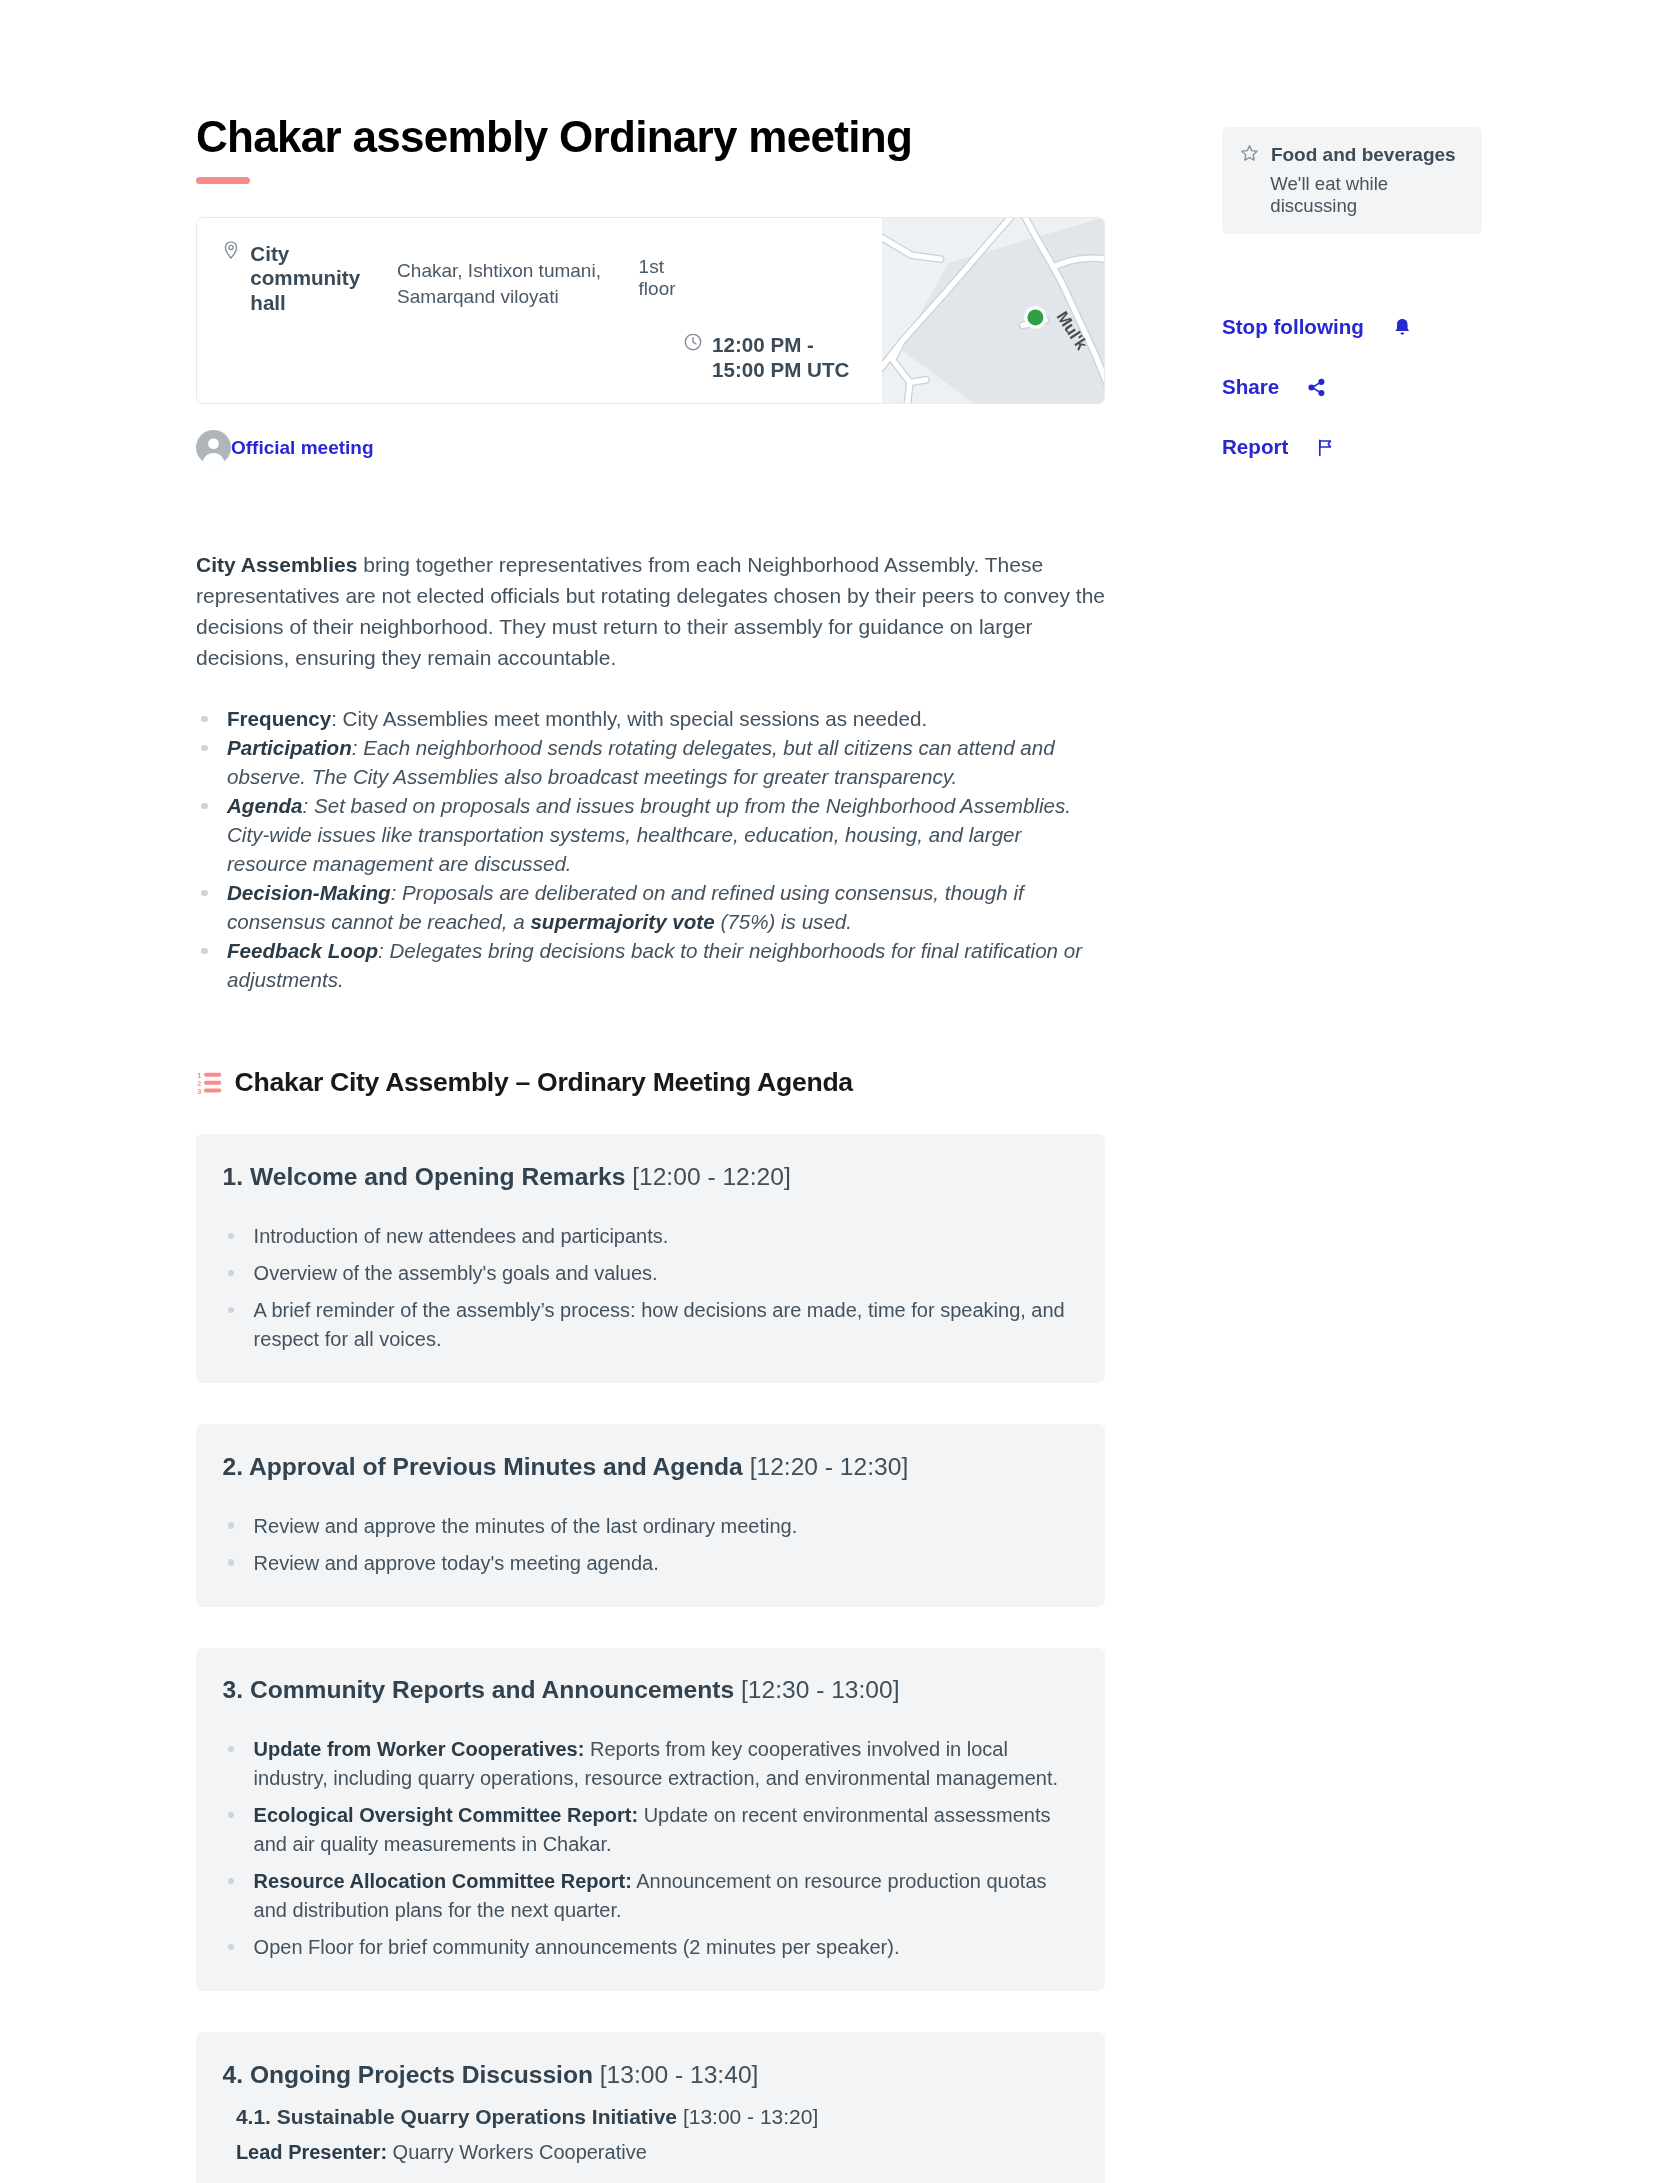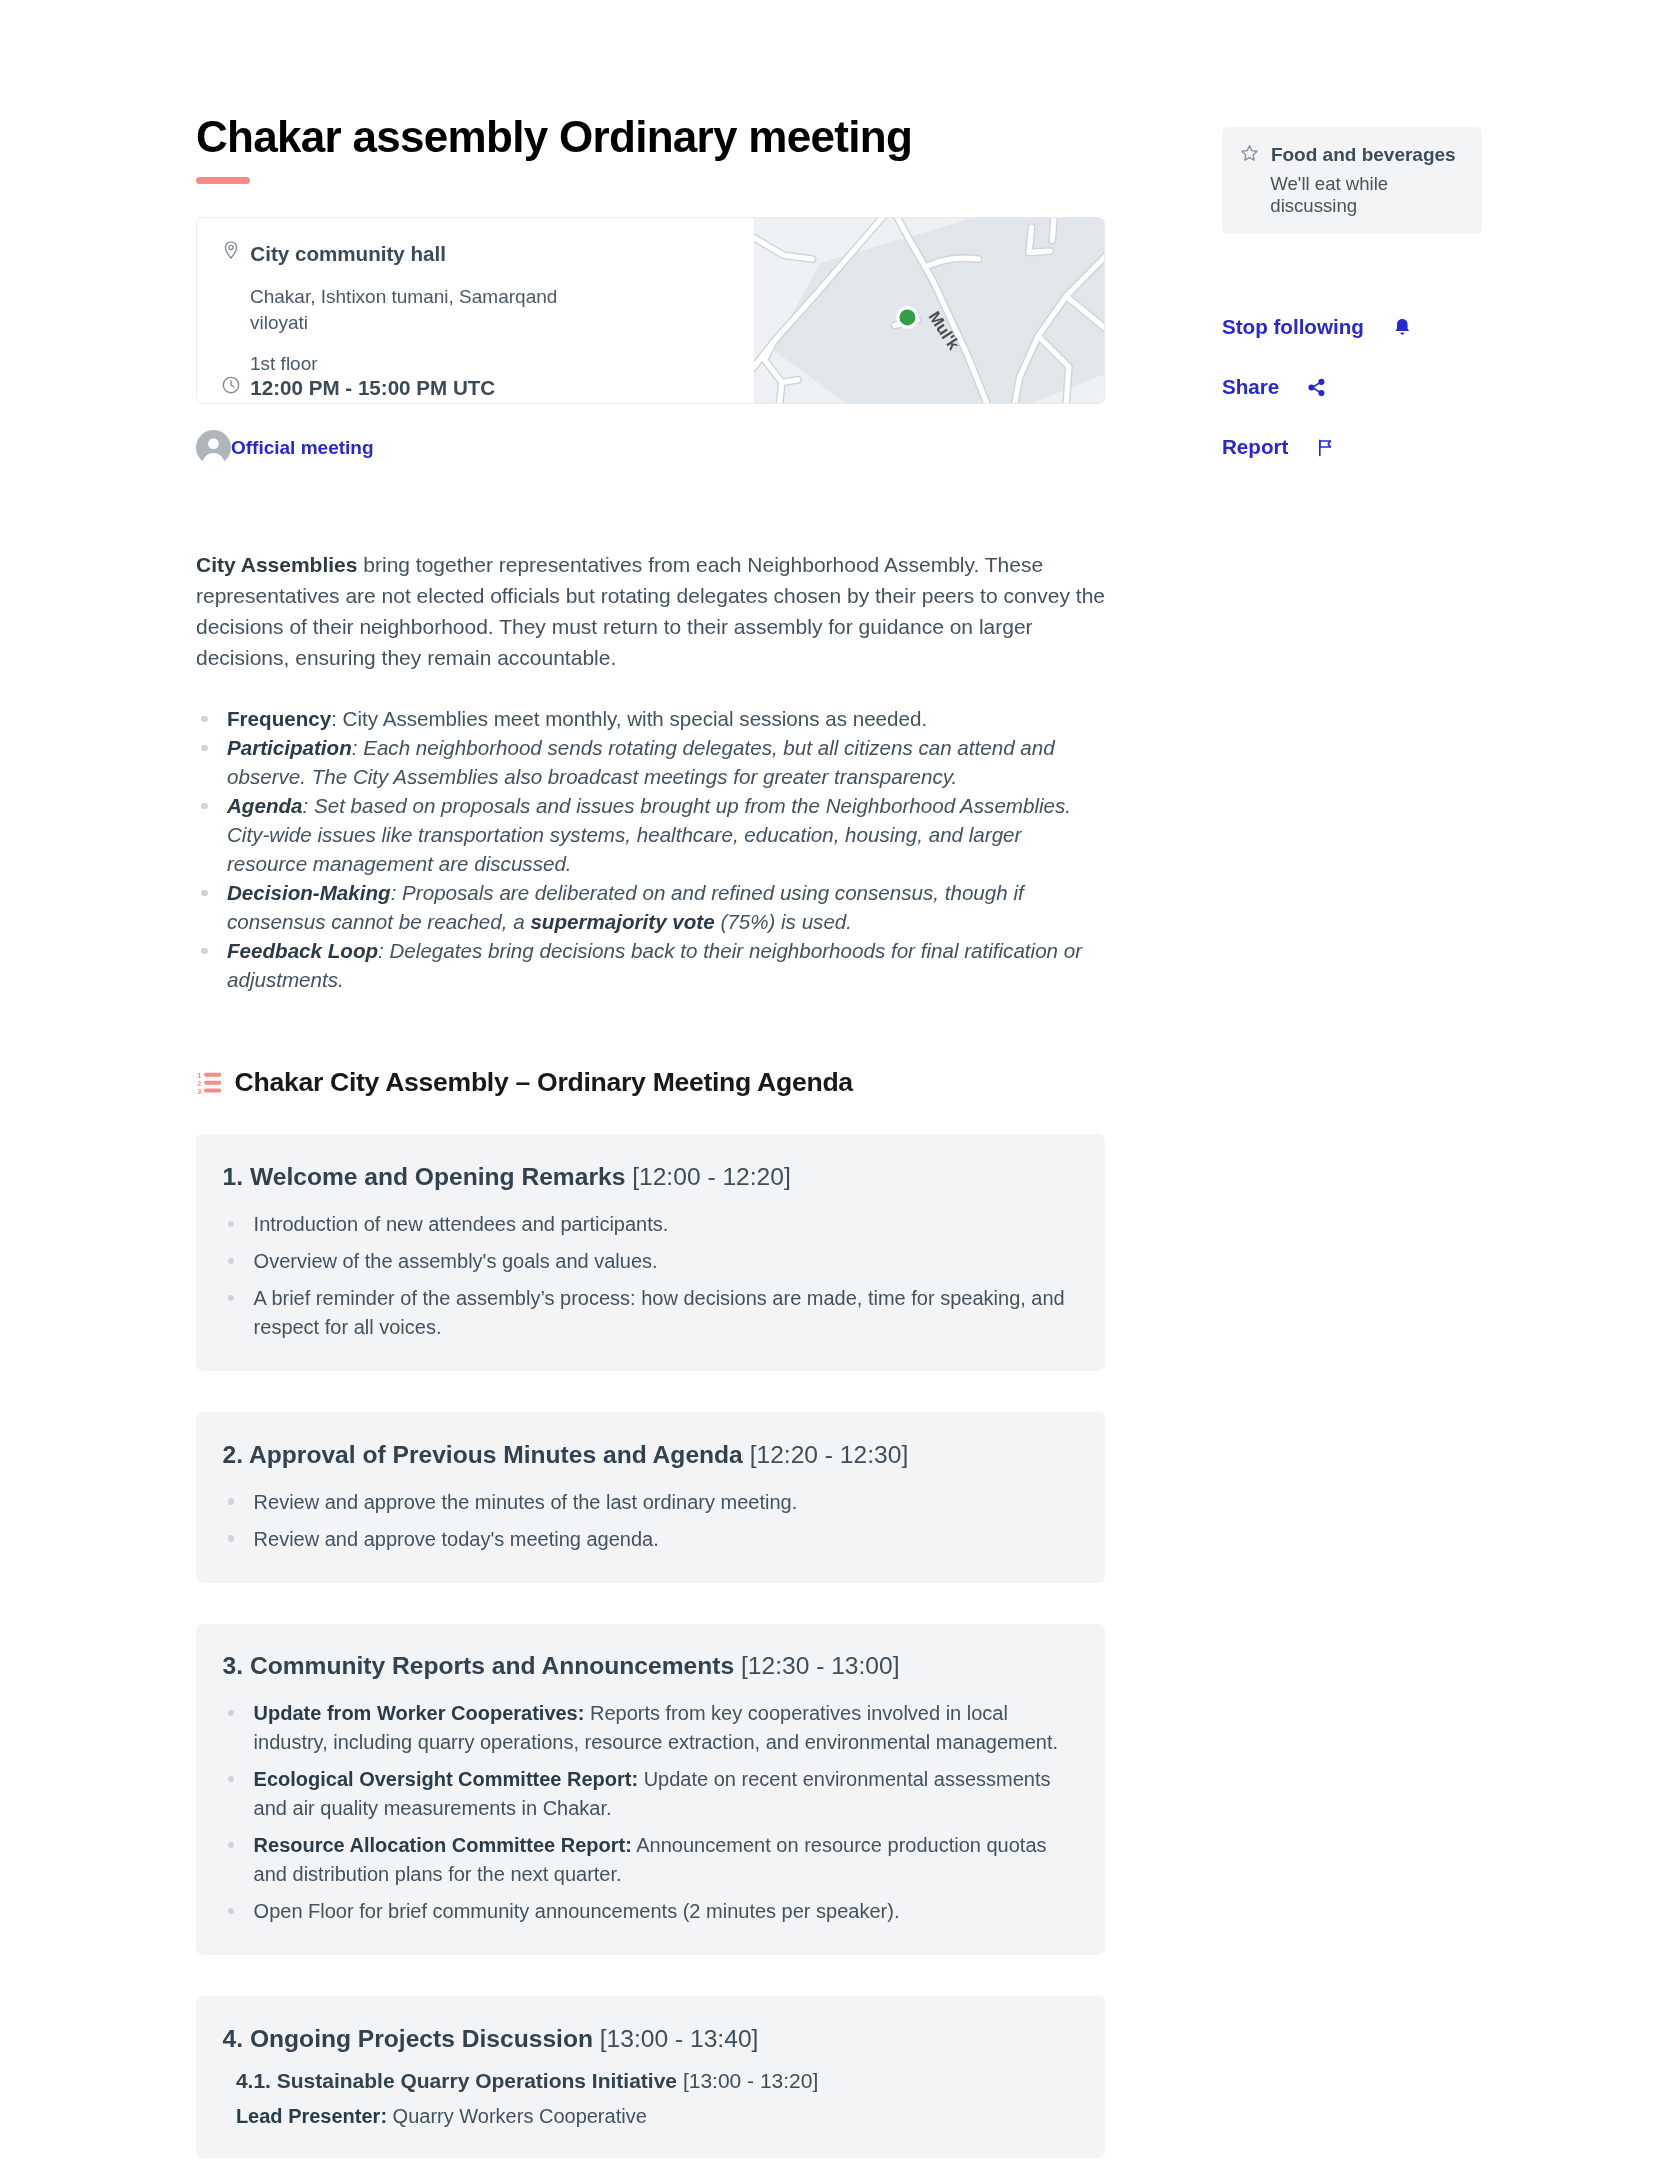--- a/index.html
+++ b/index.html
@@ -10,21 +10,21 @@
   .title-underline { width:54px; height:7.3px; border-radius:4px; background:#fa8b8b; margin-top:14.6px; }
 
   
   .event-card { margin-top:33px; display:flex; height:187px; border:0.7px solid #e8ebee;
     border-radius:6.6px; overflow:hidden; background:#fff; }
   .date-block { width:108px; background:#f2f4f6; text-align:center; flex:none; }
   .month-banner { margin:4px 2.7px 0 4px; height:31px; border-radius:6px; background:#d1281e;
     color:#fff; font-weight:700; font-size:14px; letter-spacing:0.7px; display:flex; align-items:center; justify-content:center; }
   .day { font-size:49px; font-weight:800; color:#0c0c0c; margin-top:22.6px; line-height:1; }
   .year { font-size:21px; color:#111; margin-top:20px; }
-  .info-block { flex:1; background:#fff; padding:22.6px 20px 20px 24px; display:flex; flex-direction:column; }
+  .info-block { flex:1; background:#fff; padding:22.6px 20px 20px 24px; display:flex; flex-direction:row; }
   .info-row { display:flex; align-items:flex-start; gap:9.3px; }
   .info-row .txt { font-size:20.6px; font-weight:700; color:#3b4a57; line-height:1.2; padding-top:1.3px; }
   .addr { margin-left:29px; margin-top:17.3px; font-size:19px; color:#4a5966; line-height:1.4; width:325px; }
   .floor { margin-left:29px; margin-top:16px; font-size:19px; color:#4a5966; }
   .time-row { margin-top:auto; }
   .map-block { width:350px; flex:none; position:relative; }
   .map-block svg { display:block; width:100%; height:100%; }
 
   
   .organizer { margin-top:26.6px; display:flex; align-items:center; }
@@ -42,21 +42,21 @@
 
   
   .agenda-head { margin-top:73px; display:flex; align-items:center; gap:12px; }
   .agenda-head h2 { font-size:26.6px; font-weight:700; color:#191919; letter-spacing:-0.3px; }
 
   
   .abox { margin-top:36px; background:#f2f4f6; border-radius:6.6px; padding:26.6px 26.6px 29px 26.6px; }
   .abox + .abox { margin-top:41px; }
   .abox h3 { font-size:24.6px; line-height:32px; font-weight:700; color:#33424f; }
   .abox h3 .tm { font-weight:400; color:#3e4e5b; }
-  .abox ul { margin-top:17px; list-style:none; }
+  .abox ul { margin-top:29px; list-style:none; }
   .abox ul li { position:relative; padding-left:31px; font-size:20px; line-height:29px; color:#43525f; }
   .abox ul li + li { margin-top:8px; }
   .abox ul li::before { content:""; position:absolute; left:5.3px; top:10.6px; width:6.6px; height:6.6px;
     border-radius:50%; background:#ced4da; }
   .sub-head { margin:13.3px 0 0 13.3px; font-size:21px; line-height:26.6px; font-weight:700; color:#33424f; }
   .sub-head .tm { font-weight:400; color:#3e4e5b; }
   .presenter { margin:8px 0 0 13.3px; font-size:20px; line-height:26.6px; color:#43525f; }
 
   
   .sidebar { position:absolute; left:1222px; top:127px; width:260px; }

